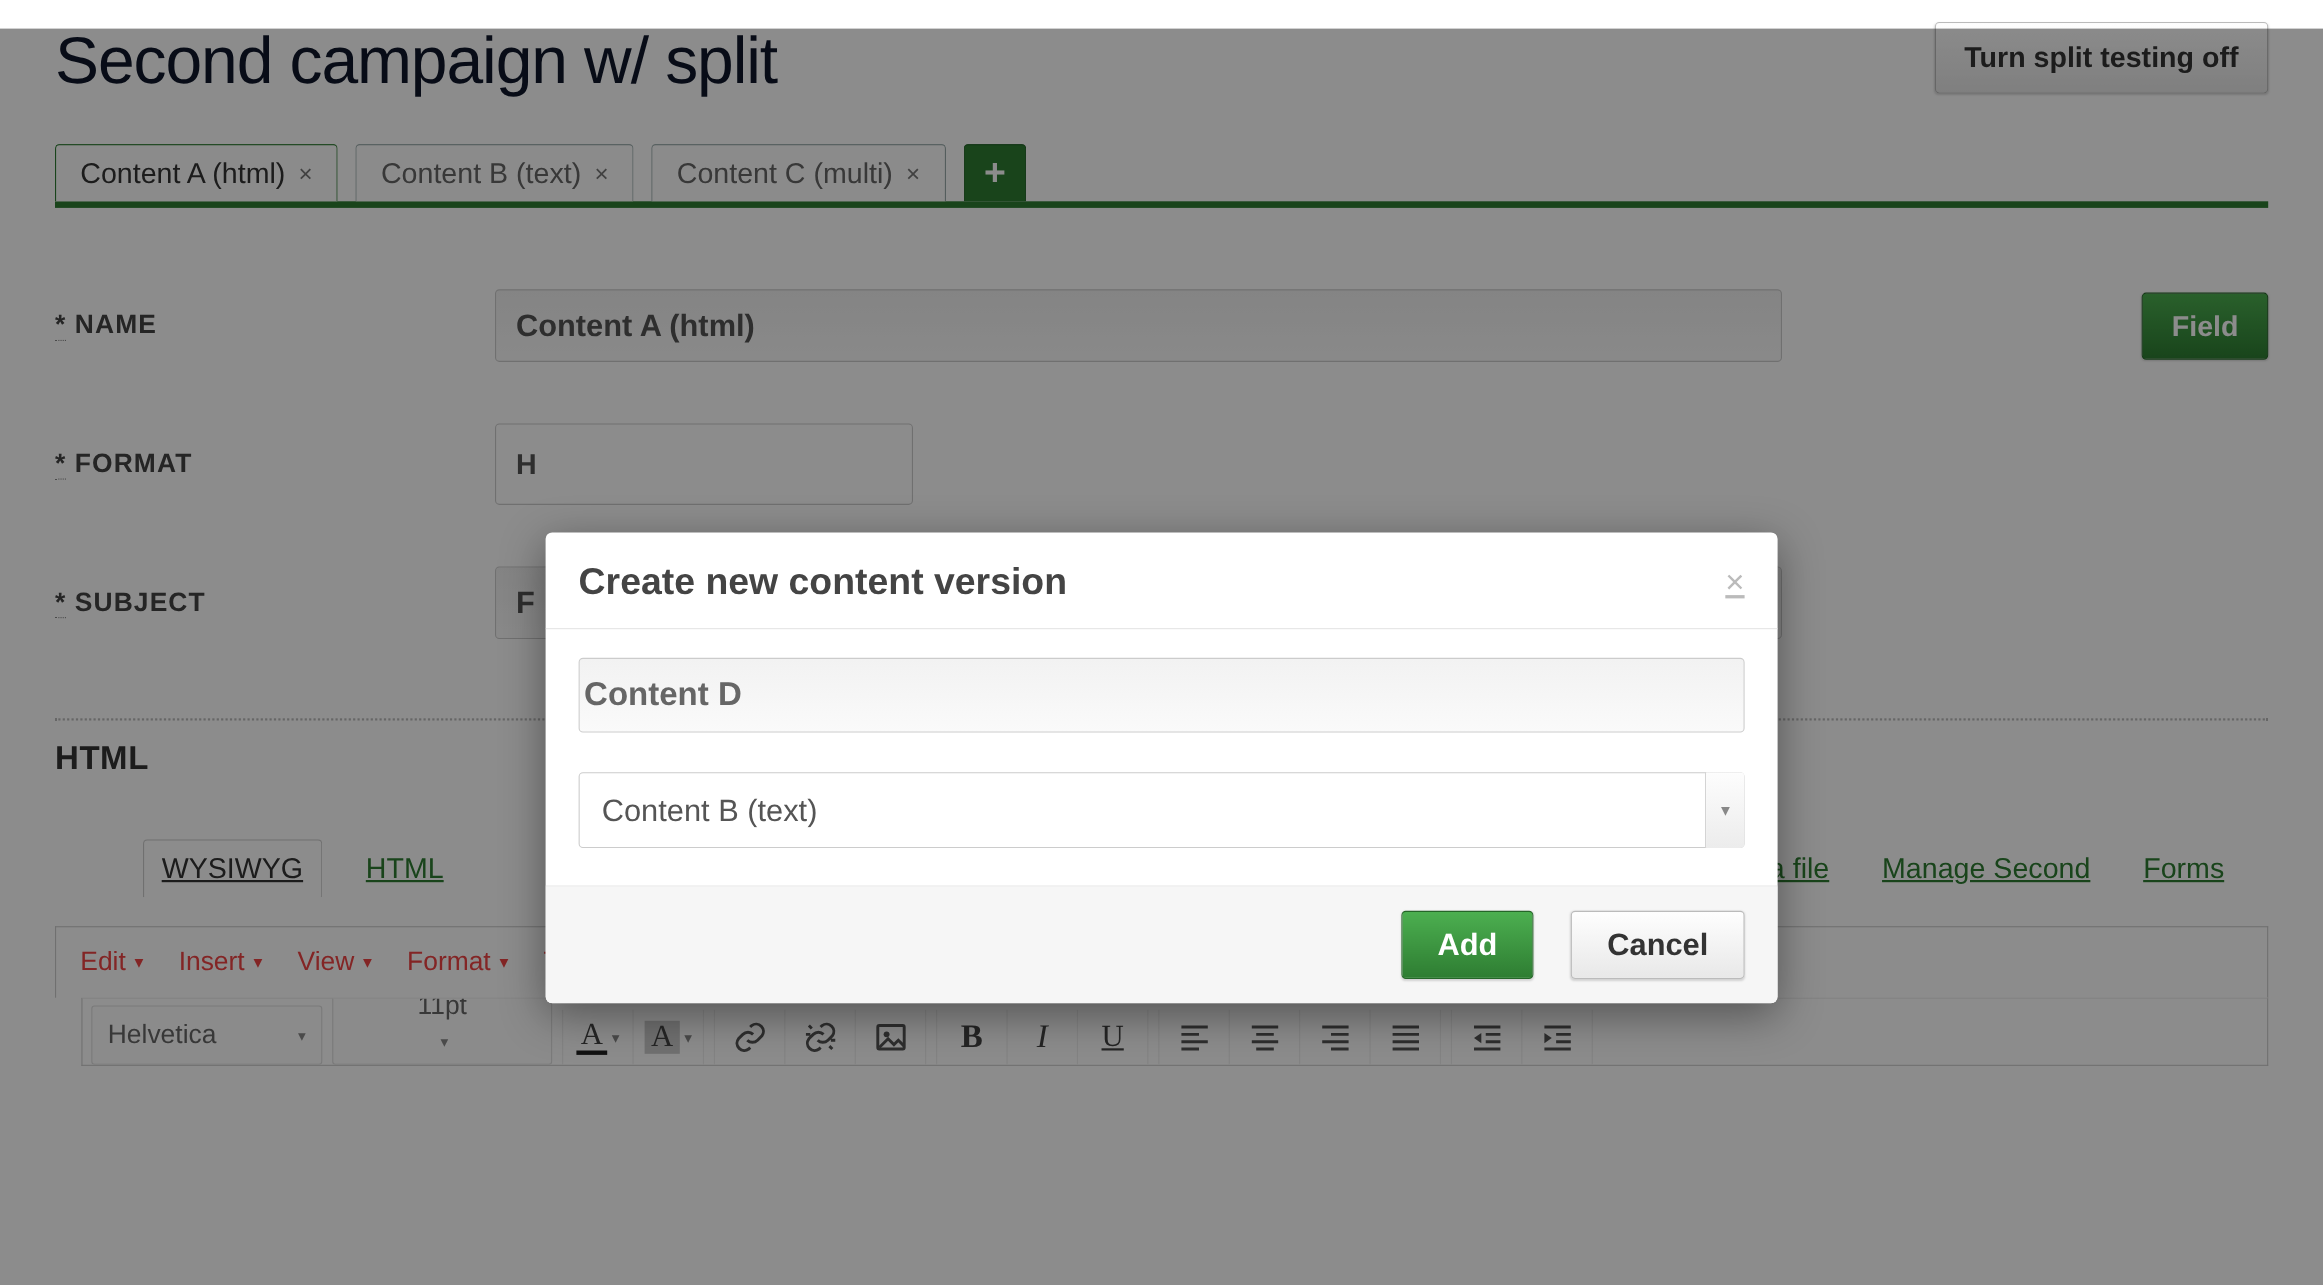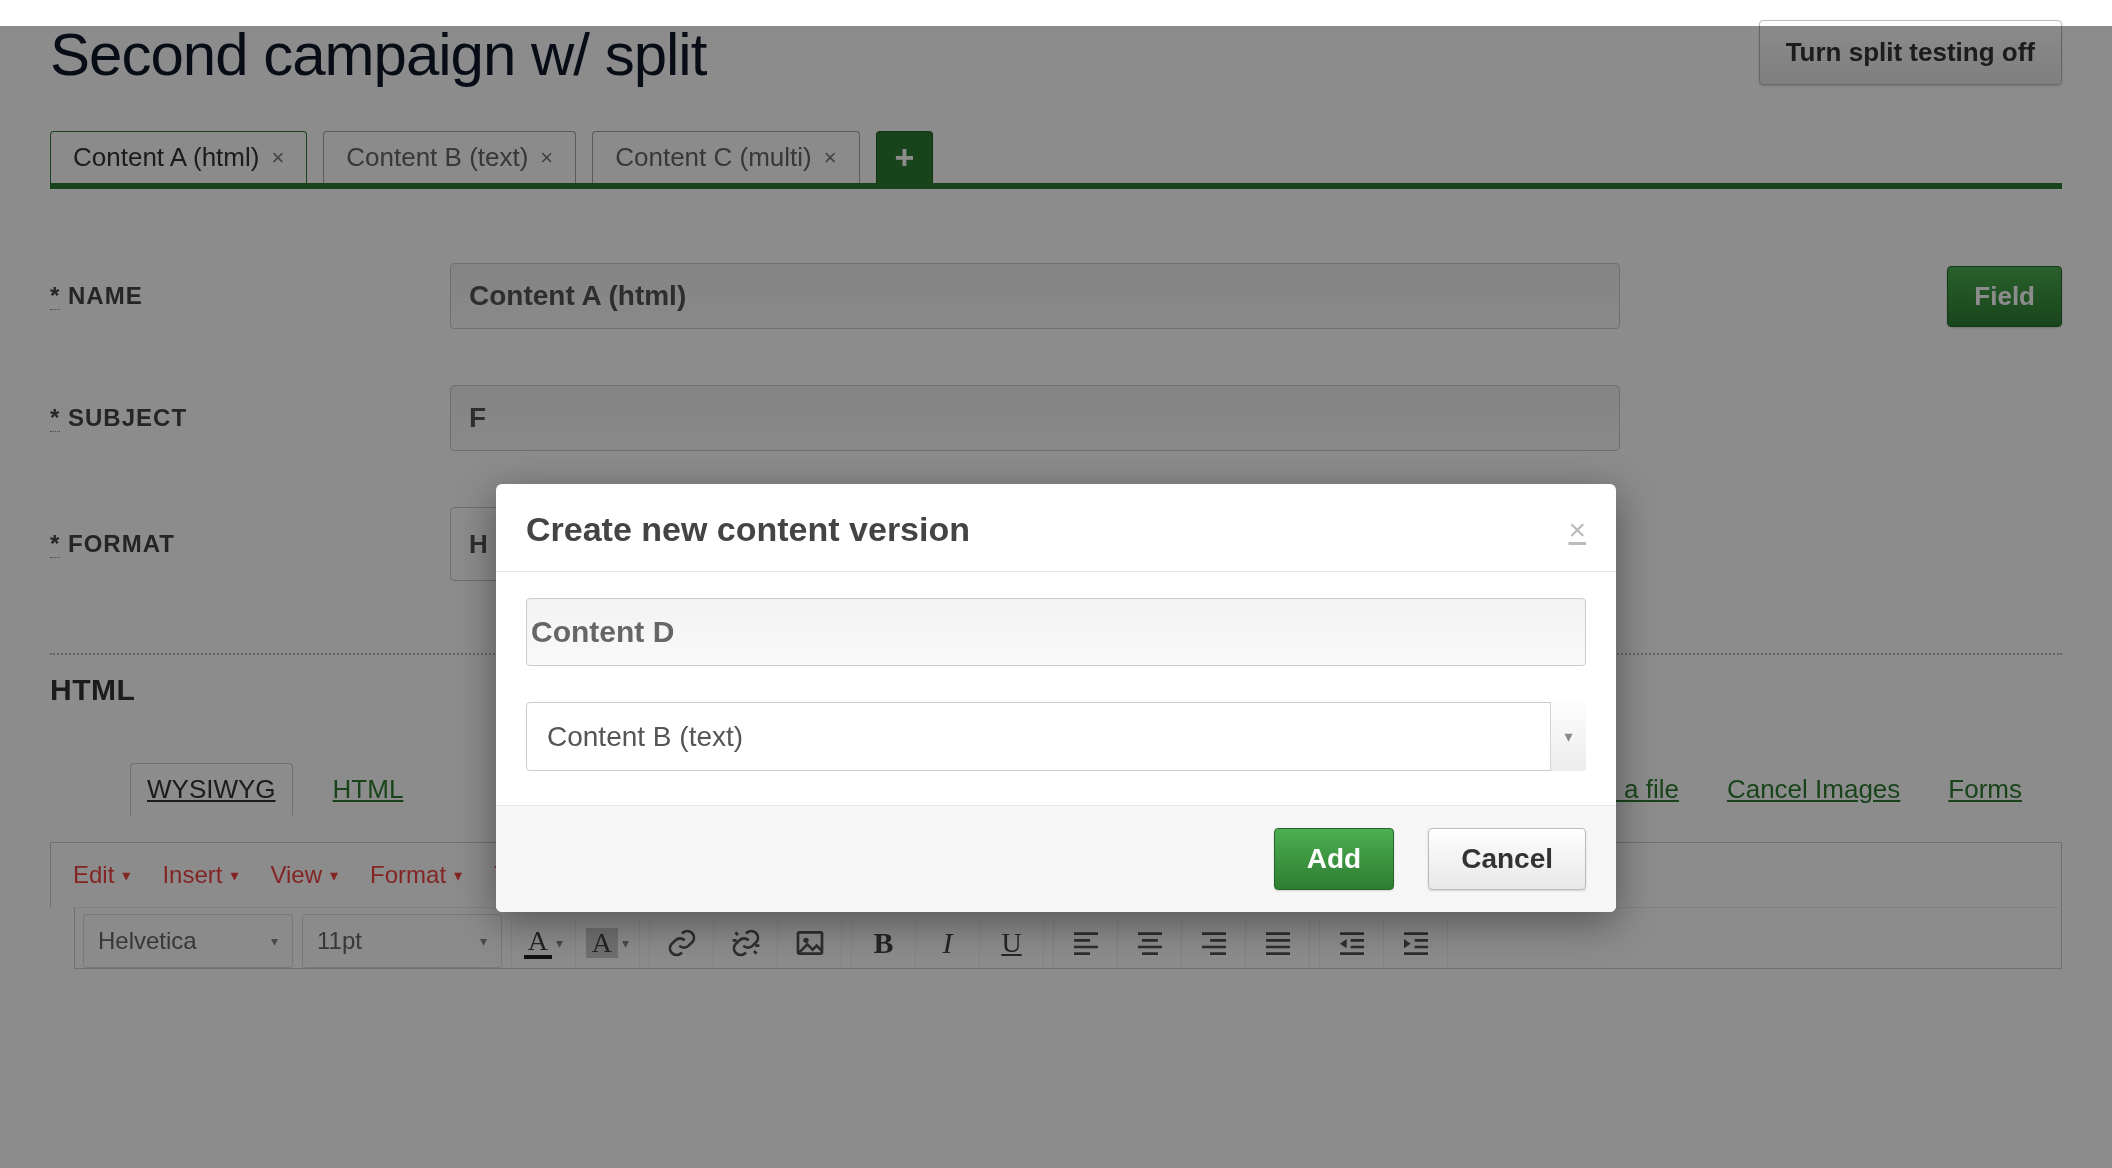--- a/index.html
+++ b/index.html
@@ -34,21 +34,21 @@
   .ed-tab.active { border: 1px solid #ccc; border-bottom: 1px solid #fff; border-radius: 4px 4px 0 0; color: #333; text-decoration: underline; background: #fff; }
   .ed-links { margin-left: auto; display: flex; gap: 48px; padding-right: 40px; }
   .ed-link { font-size: 26px; color: #2e7d32; text-decoration: underline; cursor: pointer; }
 
   .toolbar1 { margin-top: 26px; border: 1px solid #ccc; border-bottom: none; padding: 18px 22px; display: flex; gap: 32px; font-size: 24px; color: #ef4444; }
   .toolbar1 .menu { display: inline-flex; align-items: center; gap: 8px; cursor: pointer; }
   .toolbar1 .caret { font-size: 16px; }
 
   .toolbar2 { border: 1px solid #ccc; border-top: 1px solid #eee; padding: 8px 8px 0 8px; display: flex; align-items: flex-end; gap: 9px; font-size: 24px; color: #444; height: 62px; overflow: hidden; margin-left: 24px; }
   .tb-sel { border: 1px solid #ddd; border-radius: 3px; padding: 12px 14px; display: inline-flex; align-items: center; gap: 10px; background: #fdfdfd; min-width: 210px; justify-content: space-between; color: #666; }
-  .tb-sel.small { min-width: 200px; }
+  .tb-sel.small { min-width: 200px; flex-direction: column; }
   .tb-btn { width: 64px; height: 50px; display: inline-flex; align-items: center; justify-content: center; border-right: 1px solid #eee; cursor: pointer; position: relative; }
   .tb-group { display: inline-flex; align-items: center; border-left: 1px solid #eee; }
   .tb-caret { font-size: 14px; color: #888; margin-left: 4px; }
   .icon-svg { width: 32px; height: 32px; }
   .bold-b { font-family: Georgia, serif; font-weight: 800; font-size: 30px; }
   .ital-i { font-family: Georgia, serif; font-style: italic; font-size: 30px; }
   .udr-u { font-family: Georgia, serif; text-decoration: underline; font-size: 28px; }
   .color-a { font-family: Georgia, serif; font-size: 28px; border-bottom: 4px solid #222; padding: 0 4px; line-height: 1; }
   .hilite-a { font-family: Georgia, serif; font-size: 28px; background: #ccc; padding: 0 6px; line-height: 1.1; }
 
@@ -99,48 +99,48 @@
       <div class="form-label">
         <span class="ast">*</span>
         <span>NAME</span>
       </div>
       <input class="text-input" type="text" value="Content A (html)" style="">
       <button class="btn btn-green import-btn">Field</button>
     </div>
     <div class="form-row">
       <div class="form-label">
         <span class="ast">*</span>
-        <span>SUBJECT</span>
-      </div>
-      <input class="text-input" type="text" value="F" style="">
+        <span>FORMAT</span>
+      </div>
+      <div class="select-input">
+        <span>H</span>
+      </div>
     </div>
     <div class="form-row">
       <div class="form-label">
         <span class="ast">*</span>
-        <span>FORMAT</span>
-      </div>
-      <div class="select-input">
-        <span>H</span>
-      </div>
+        <span>SUBJECT</span>
+      </div>
+      <input class="text-input" type="text" value="F" style="">
     </div>
   </div>
 
   <div class="html-heading-row">
     <div class="html-heading">HTML</div>
   </div>
 
   <div class="editor-tabs-row">
     <div class="ed-tab active">WYSIWYG</div>
     <div class="ed-tab">HTML</div>
     <div class="ed-links">
       <a class="ed-link">Unsubscribe Link</a>
       <a class="ed-link">Custom Field</a>
       <a class="ed-link">Open URL</a>
       <a class="ed-link">Open a file</a>
-      <a class="ed-link">Cancel Images</a>
+      <a class="ed-link">Manage Second</a>
       <a class="ed-link">Forms</a>
     </div>
   </div>
 
   <div class="toolbar1">
     <span class="menu">
         <span>Edit</span>
         <span class="caret">▾</span>
       </span>
     <span class="menu">

